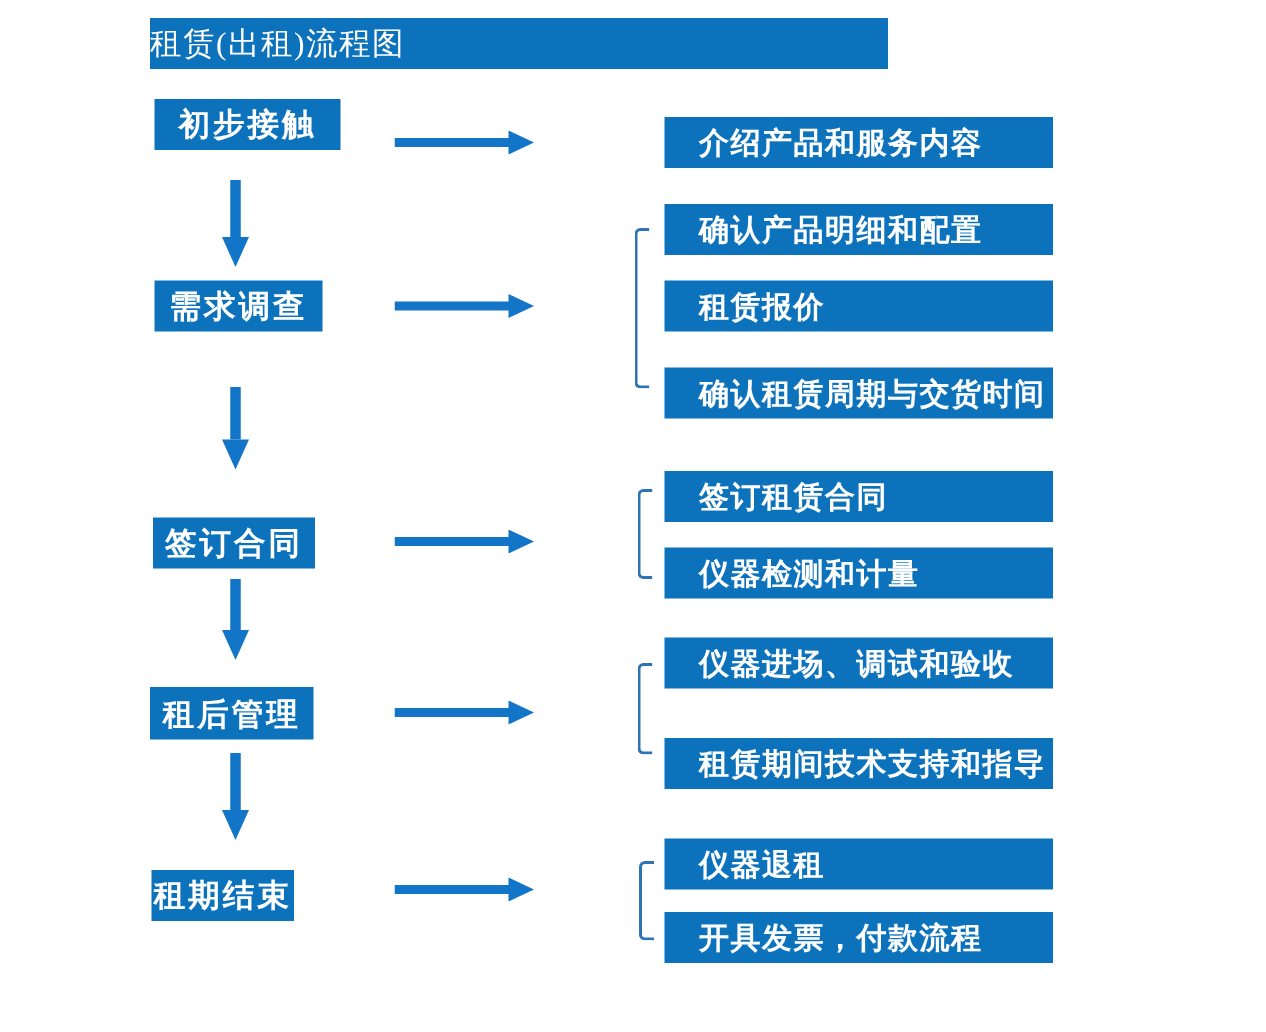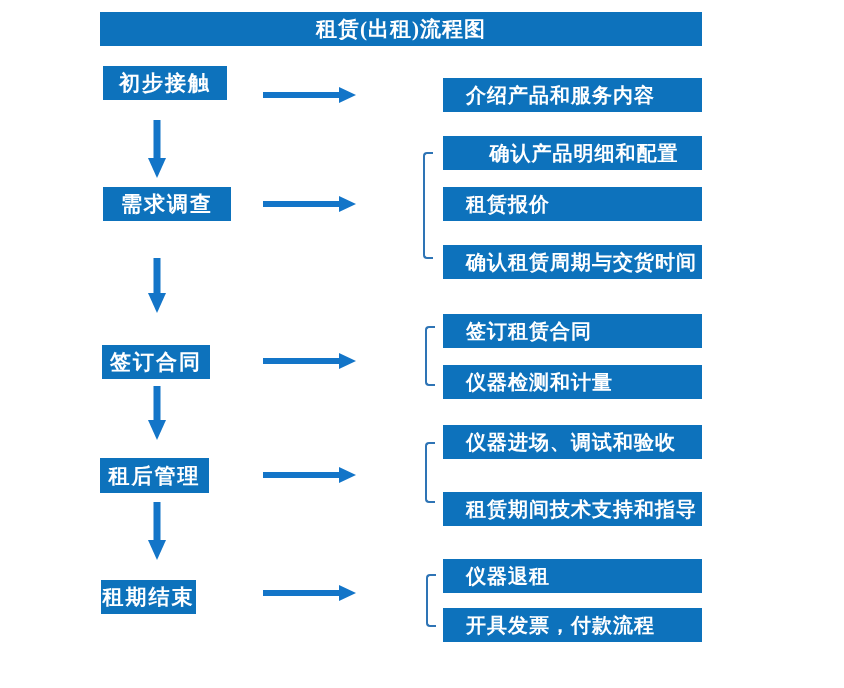--- a/index.html
+++ b/index.html
@@ -12,29 +12,28 @@
     position: relative;
     width: 844px;
     height: 688px;
     background: #ffffff;
     overflow: hidden;
   }
   .title-bar {
     position: absolute;
     left: 100px;
     top: 12px;
-    width: 602px;
+    width: 492px;
     height: 34px;
     background: #0d72bc;
     color: #ffffff;
     font-size: 21px;
-    font-weight: bold;
+    font-weight: normal;
     display: flex;
     align-items: center;
-    justify-content: center;
     letter-spacing: 1px;
   }
   .box {
     position: absolute;
     background: #0d72bc;
     color: #ffffff;
     font-weight: bold;
     display: flex;
     align-items: center;
     box-sizing: border-box;
@@ -70,37 +69,37 @@
 
 <div class="canvas">
 
   <div class="title-bar">
     <span>租赁(出租)流程图</span>
   </div>
 
   <div class="box box-left" style="left:103px; top:66px;  width:124px;">
       <span>初步接触</span>
     </div>
-  <div class="box box-left" style="left:103px; top:187px; width:128px;">
+  <div class="box box-left" style="left:103px; top:187px; width:112px;">
       <span>需求调查</span>
     </div>
   <div class="box box-left" style="left:102px; top:345px; width:108px;">
       <span>签订合同</span>
     </div>
   <div class="box box-left" style="left:100px; top:458px; width:109px; height:35px;text-align:center;">
       <span>租后管理</span>
     </div>
   <div class="box box-left" style="left:101px; top:580px; width:95px;">
       <span>租期结束</span>
     </div>
 
   <div class="box box-right" style="top:78px;">
       <span>介绍产品和服务内容</span>
     </div>
-  <div class="box box-right" style="top:136px;justify-content:center;">
+  <div class="box box-right" style="top:136px;">
       <span>确认产品明细和配置</span>
     </div>
   <div class="box box-right" style="top:187px;">
       <span>租赁报价</span>
     </div>
   <div class="box box-right" style="top:245px;">
       <span>确认租赁周期与交货时间</span>
     </div>
   <div class="box box-right" style="top:314px;">
       <span>签订租赁合同</span>

